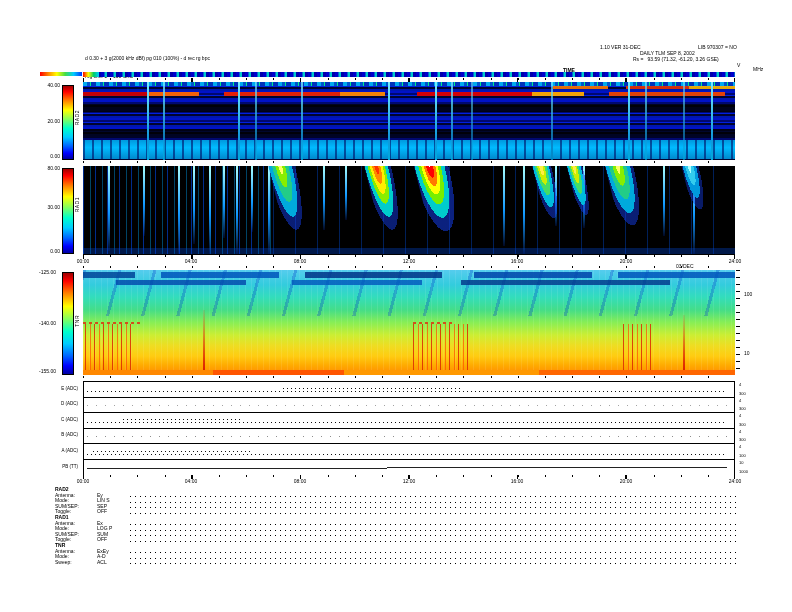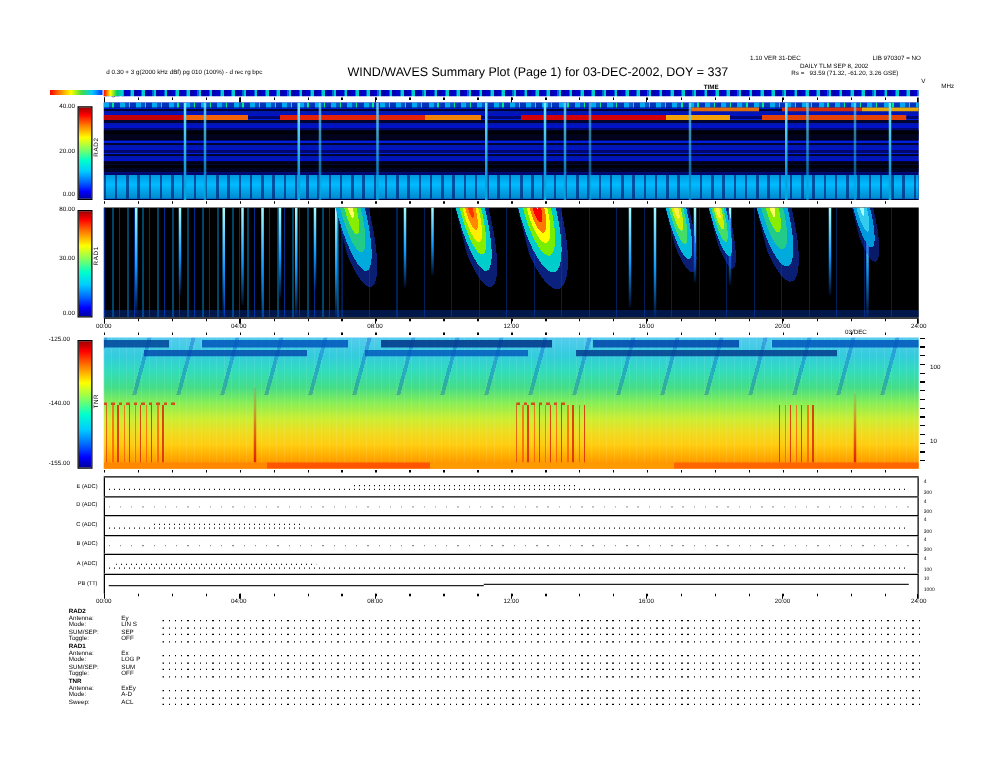--- a/index.html
+++ b/index.html
@@ -98,21 +98,20 @@
 <body>
 
 <div class="page">
 
   <div class="abs t5" style="left:85px;top:43px">
     <div>d 0.30 + 3 g(2000 kHz dBf) pg 010 (100%) - d rec rg bpc</div>
     <div>Alg time 2 = 100 CKC</div>
     <div>Rs =   83.70 (81.35, -59.80, 3.18 GSE)</div>
   </div>
 
-  <div class="abs title" style="left:278px;top:53px">WIND/WAVES Summary Plot (Page 1) for 03-DEC-2002, DOY = 337</div>
 
   <div class="abs t5" style="left:600px;top:44px">1.10 VER 31-DEC</div>
   <div class="abs t5" style="left:698px;top:44px">LIB 970307 = NO</div>
   <div class="abs t5" style="left:640px;top:50px">DAILY TLM SEP 8, 2002</div>
   <div class="abs t5" style="left:633px;top:56px">Rs =   93.59 (71.32, -61.20, 3.26 GSE)</div>
   <div class="abs t5" style="left:563px;top:67px;font-weight:bold">TIME</div>
   <div class="abs t5" style="left:737px;top:62px">V</div>
   <div class="abs t5" style="left:753px;top:66px">MHz</div>
 
   <div class="chip" style="left:40px;top:72px;width:42px;height:4px"></div>

